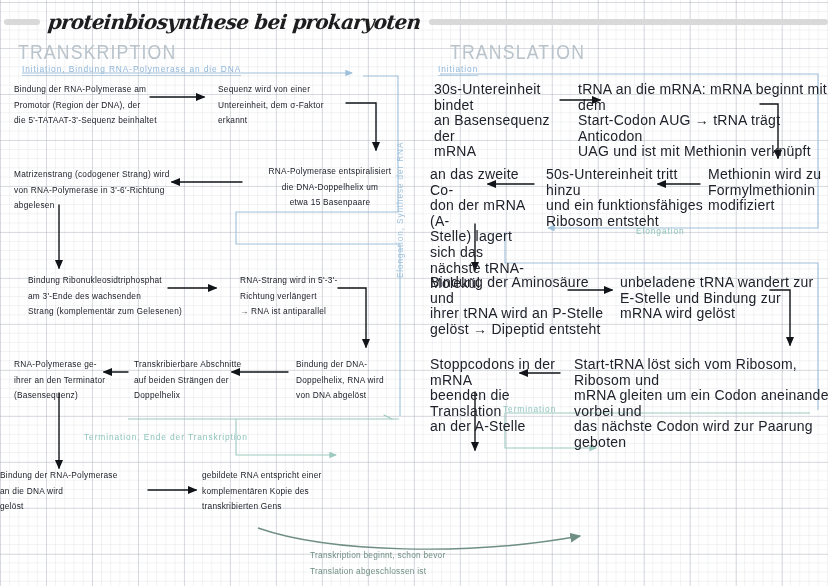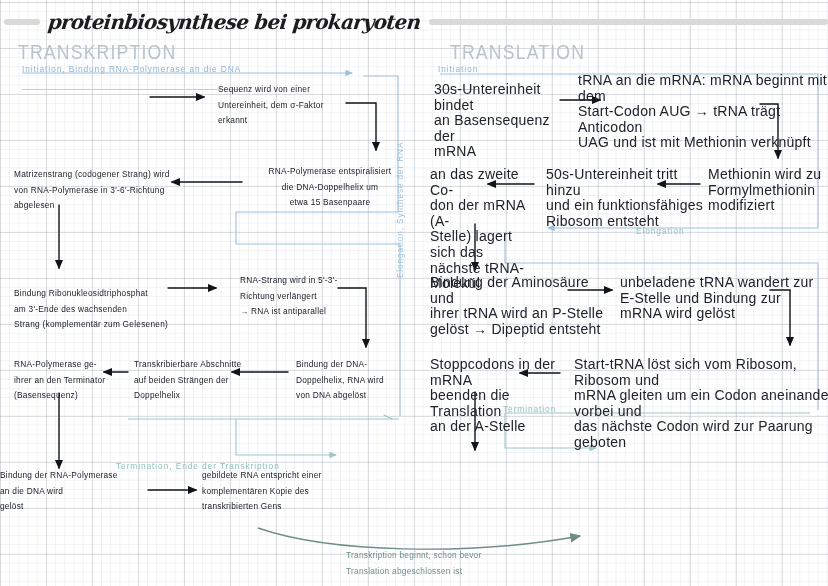--- a/index.html
+++ b/index.html
@@ -49,21 +49,21 @@
     transform:scaleX(0.84);transform-origin:left center;
     white-space:nowrap;
   }
 
   
   .phase{
     position:absolute;
     font-size:8.4px;letter-spacing:.9px;
     white-space:nowrap;
   }
-  .phase.blue{color:#8fb6d8;border-bottom:1px solid #b9cfe2;padding-bottom:15px;}
+  .phase.blue{color:#8fb6d8;border-bottom:1px solid #b9cfe2;padding-bottom:1px;}
   .phase.teal{color:#8fc4bb;}
 
   
   .tx{
     position:absolute;
     font-size:8.3px;
     line-height:15.6px;
     color:#20222b;
     letter-spacing:.25px;
     white-space:pre-line;
@@ -181,32 +181,35 @@
       <path d="M258,528 C330,553 470,556 580,536" marker-end="url(#ahg)"></path>
     </g>
   </svg>
 
   <div class="sec-head" style="left:18px;top:40px;">TRANSKRIPTION</div>
 
   <div class="phase blue" style="left:22px;top:64px;">Initiation, Bindung RNA-Polymerase an die  DNA</div>
 
   <div class="vlabel" style="left:396px;top:78px;height:200px;">Elongation, Synthese der RNA</div>
 
-  <div class="phase teal" style="left:116px;top:432px;margin-top:29px;">Termination, Ende der  Transkription</div>
-
+  <div class="phase teal" style="left:84px;top:432px;">Termination, Ende der  Transkription</div>
+
+  <div class="tx" style="left:14px;top:82px;width:200px;">Bindung der RNA-Polymerase am
+Promotor (Region der DNA), der
+die 5'-TATAAT-3'-Sequenz beinhaltet</div>
   <div class="tx" style="left:218px;top:82px;width:150px;">Sequenz wird von einer
 Untereinheit, dem  σ-Faktor
 erkannt</div>
   <div class="tx" style="left:250px;top:164px;width:160px;text-align:center;">RNA-Polymerase entspiralisiert
 die DNA-Doppelhelix um
 etwa  15  Basenpaare</div>
   <div class="tx" style="left:14px;top:167px;width:230px;">Matrizenstrang (codogener Strang) wird
 von RNA-Polymerase  in  3'-6'-Richtung
 abgelesen</div>
-  <div class="tx" style="left:14px;top:273px;width:210px;margin-top:13px;">Bindung Ribonukleosidtriphosphat
+  <div class="tx" style="left:28px;top:273px;width:210px;">Bindung Ribonukleosidtriphosphat
 am 3'-Ende des wachsenden
 Strang (komplementär zum Gelesenen)</div>
   <div class="tx" style="left:240px;top:273px;width:150px;">RNA-Strang wird in 5'-3'-
 Richtung verlängert
 → RNA ist antiparallel</div>
   <div class="tx" style="left:296px;top:357px;width:120px;">Bindung der DNA-
 Doppelhelix, RNA wird
 von DNA abgelöst</div>
   <div class="tx" style="left:134px;top:357px;width:160px;">Transkribierbare Abschnitte
 auf beiden Strängen der
@@ -223,21 +226,21 @@
 
   <div class="sec-head" style="left:450px;top:40px;">TRANSLATION</div>
 
   <div class="phase blue" style="left:438px;top:64px;">Initiation</div>
   <div class="phase teal" style="left:636px;top:226px;border-bottom:none;">Elongation</div>
   <div class="phase teal" style="left:503px;top:404px;">Termination</div>
 
   <div class="tx sm" style="left:434px;top:82px;width:130px;">30s-Untereinheit bindet
 an Basensequenz der
 mRNA</div>
-  <div class="tx sm" style="left:578px;top:73px;width:250px;">tRNA an die mRNA: mRNA beginnt mit dem
+  <div class="tx sm" style="left:578px;top:82px;width:250px;">tRNA an die mRNA: mRNA beginnt mit dem
 Start-Codon AUG → tRNA trägt Anticodon
 UAG und ist mit Methionin verknüpft</div>
   <div class="tx sm" style="left:708px;top:167px;width:120px;">Methionin wird zu
 Formylmethionin
 modifiziert</div>
   <div class="tx sm" style="left:546px;top:167px;width:160px;">50s-Untereinheit tritt hinzu
 und ein funktionsfähiges
 Ribosom entsteht</div>
   <div class="tx sm" style="left:430px;top:167px;width:110px;">an das zweite Co-
 don der mRNA (A-
@@ -249,16 +252,16 @@
   <div class="tx sm" style="left:620px;top:275px;width:200px;">unbeladene tRNA wandert zur
 E-Stelle und Bindung zur
 mRNA wird gelöst</div>
   <div class="tx sm" style="left:574px;top:357px;width:260px;">Start-tRNA löst sich vom Ribosom, Ribosom und
 mRNA gleiten um ein Codon aneinander vorbei und
 das nächste Codon wird  zur Paarung geboten</div>
   <div class="tx sm" style="left:430px;top:357px;width:150px;">Stoppcodons in der mRNA
 beenden die Translation
 an der  A-Stelle</div>
 
-  <div class="tx" style="left:310px;top:548px;width:260px;color:#6f8f85;margin-left:36px;">Transkription beginnt, schon bevor
+  <div class="tx" style="left:310px;top:548px;width:260px;color:#6f8f85;">Transkription beginnt, schon bevor
 Translation abgeschlossen ist</div>
 
 </div>
 
 </body></html>

